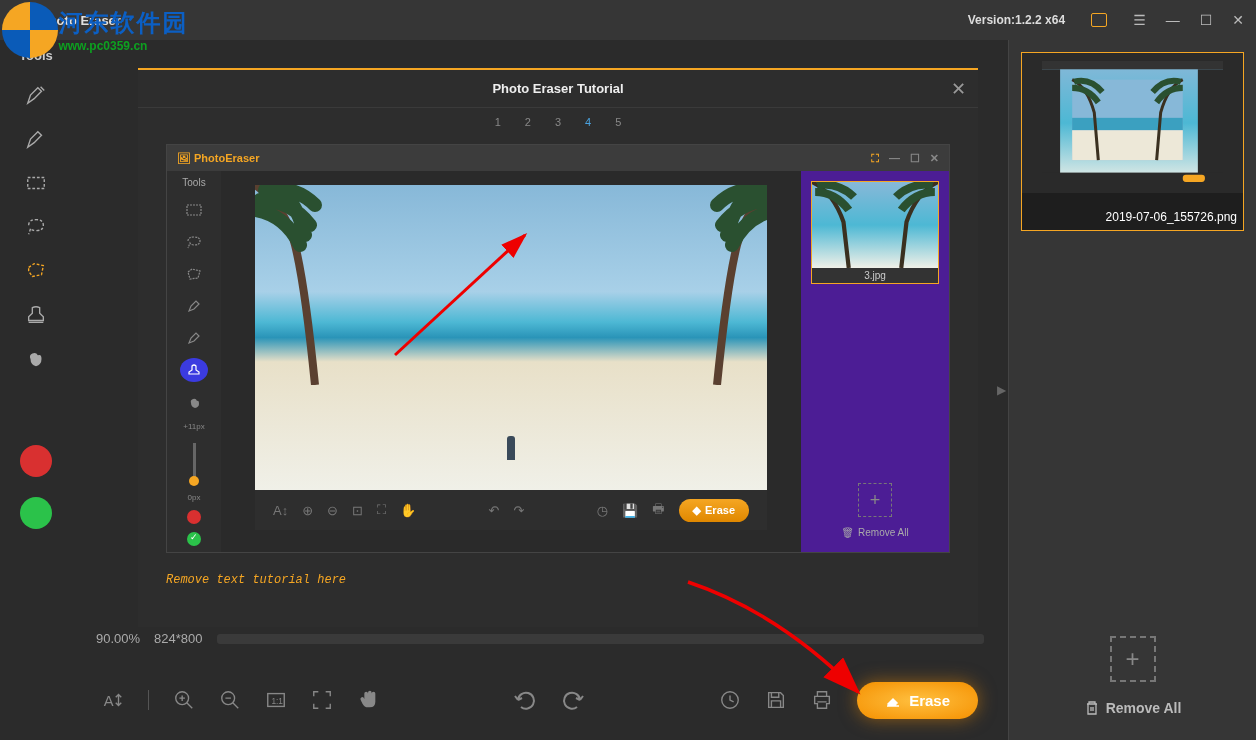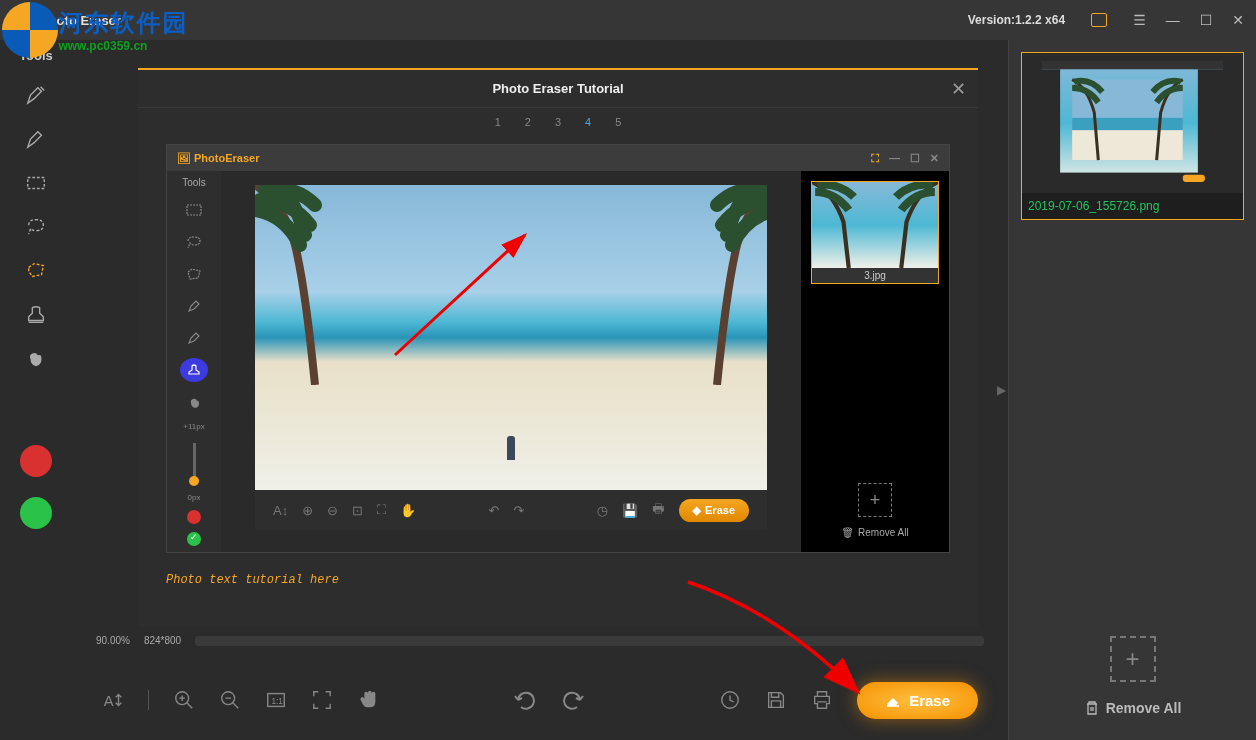--- a/index.html
+++ b/index.html
@@ -74,47 +74,47 @@
 .palm1 { top: 0; left: 0; }
 .palm2 { top: 0; right: -10px; transform: scaleX(-1); }
 .person { position: absolute; bottom: 30px; left: 50%; width: 8px; height: 24px; background: #3a4a5a; border-radius: 3px 3px 0 0; transform: translateX(-50%); }
 .red-arrow { position: absolute; top: 40px; left: 130px; pointer-events: none; }
 
 .mini-bottom { height: 40px; display: flex; align-items: center; padding: 0 18px; gap: 14px; background: #2e2e2e; }
 .mini-bottom .spacer { flex: 1; }
 .mini-bottom-icon { color: #777; font-size: 13px; cursor: pointer; }
 .mini-erase { background: linear-gradient(#f5a623,#e08800); padding: 5px 14px; border-radius: 12px; font-size: 11px; font-weight: bold; color: #fff; display: flex; align-items: center; gap: 4px; }
 
-.mini-right { width: 148px; background: #000000; padding: 10px; display: flex; flex-direction: column; }
+.mini-right { width: 148px; background: #4c1d95; padding: 10px; display: flex; flex-direction: column; }
 .mini-thumb { border: 1px solid #f5a623; background: #222; }
 .mini-thumb-img { height: 86px; background: linear-gradient(to bottom, #87b8d8 0%, #4db8d4 50%, #f0f0e8 100%); position: relative; overflow: hidden; }
 .mini-thumb-name { text-align: center; font-size: 10px; padding: 2px; color: #ccc; background: #333; }
 .mini-add { border: 1.5px dashed #777; width: 34px; height: 34px; display: flex; align-items: center; justify-content: center; color: #888; font-size: 18px; margin: auto auto 6px; }
 .mini-remove { display: flex; align-items: center; justify-content: center; gap: 4px; font-size: 10px; color: #aaa; padding: 4px 0; }
 
 .visit-link { color: #f5a623; font-size: 12px; font-style: italic; font-family: 'Courier New', monospace; padding: 12px 28px 0; cursor: pointer; }
 
 
-.bottom-info { position: absolute; bottom: 94px; left: 0; right: 0; display: flex; align-items: center; padding: 0 24px; gap: 14px; font-size: 10px; color: #aaa; }
+.bottom-info { position: absolute; bottom: 94px; left: 0; right: 0; display: flex; align-items: center; padding: 0 24px; gap: 14px; font-size: 13px; color: #aaa; }
 .scroll-track { flex: 1; height: 10px; background: #3a3a3a; border-radius: 3px; }
 
 .bottombar { position: absolute; bottom: 0; left: 0; right: 0; height: 80px; display: flex; align-items: center; padding: 0 30px; gap: 24px; }
 .btm-group { display: flex; gap: 24px; align-items: center; }
 .btm-icon { color: #888; cursor: pointer; display: flex; align-items: center; justify-content: center; }
 .btm-icon svg { stroke: #888; fill: none; stroke-width: 1.5; }
 .btm-spacer { flex: 1; }
 .erase-btn { background: radial-gradient(ellipse at center, #ffc040, #f59000); padding: 10px 28px; border-radius: 22px; font-size: 15px; font-weight: bold; color: #fff; display: flex; align-items: center; gap: 8px; cursor: pointer; box-shadow: 0 0 18px rgba(245,144,0,0.5); }
 .big-red-arrow { position: absolute; bottom: 28px; right: 130px; pointer-events: none; z-index: 6; }
 
 
 .rightpanel { width: 248px; background: #363636; border-left: 1px solid #444; display: flex; flex-direction: column; padding: 12px; position: relative; }
 .right-thumb { border: 1.5px solid #f5a623; background: #1e1e1e; }
 .right-thumb-img { height: 140px; background: #2a2a2a; position: relative; overflow: hidden; padding: 8px 20px; }
 .right-thumb-inner { width: 100%; height: 100%; background: linear-gradient(to bottom, #87b8d8 0%, #4db8d4 50%, #f0f0e8 100%); position: relative; }
-.right-thumb-name { text-align: left; font-size: 12px; padding: 6px; color: #22c55e; }
+.right-thumb-name { text-align: right; font-size: 12px; padding: 6px; color: #ffffff; margin-top: 11px; }
 .collapse-arrow { position: absolute; left: -12px; top: 50%; transform: translateY(-50%); color: #666; font-size: 12px; cursor: pointer; }
 .right-bottom { margin-top: auto; display: flex; flex-direction: column; align-items: center; gap: 18px; padding-bottom: 12px; }
 .right-add { border: 2px dashed #777; width: 46px; height: 46px; display: flex; align-items: center; justify-content: center; color: #888; font-size: 24px; cursor: pointer; }
 .right-remove { display: flex; align-items: center; gap: 6px; font-size: 14px; font-weight: bold; color: #bbb; cursor: pointer; }
 
 .sep { width: 1px; height: 20px; background: #555; }
 </style>
 </head>
 <body>
 
@@ -308,21 +308,21 @@
                 </div>
                 <div class="mini-thumb-name">3.jpg</div>
               </div>
               <div style="flex:1"></div>
               <div class="mini-add">+</div>
               <div class="mini-remove">🗑 <span>Remove All</span></div>
             </div>
           </div>
         </div>
       </div>
-      <div class="visit-link">Photo text tutorial here</div>
+      <div class="visit-link">Remove text tutorial here</div>
     </div>
 
     <div class="bottom-info">
       <span>90.00%</span>
       <span>824*800</span>
       <div class="scroll-track"></div>
     </div>
 
     <div class="bottombar">
       <div class="btm-group">

